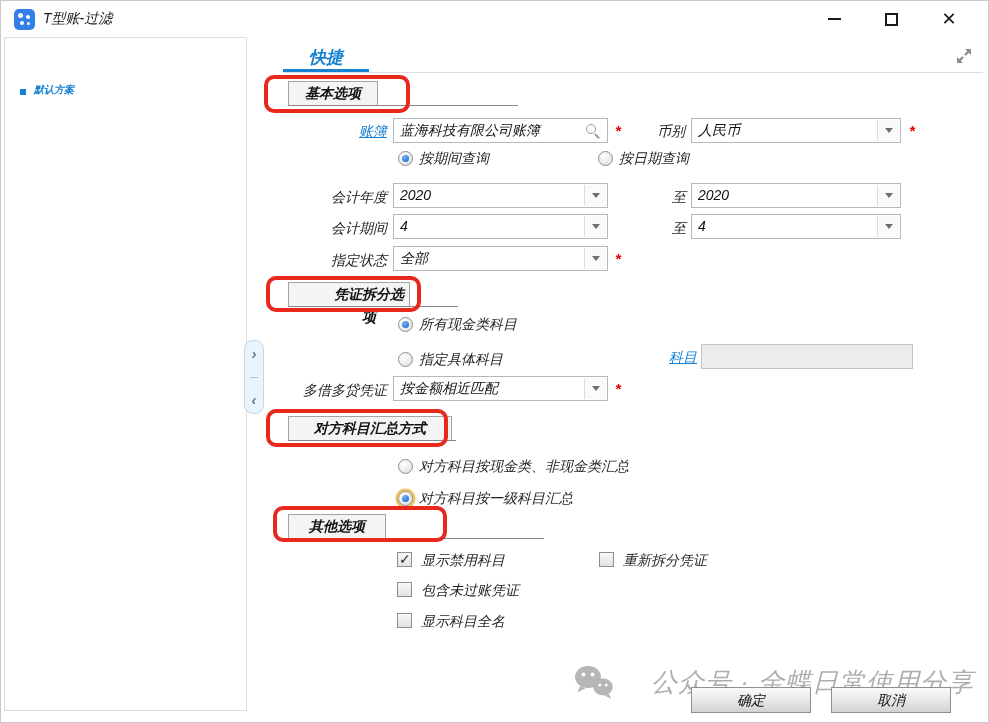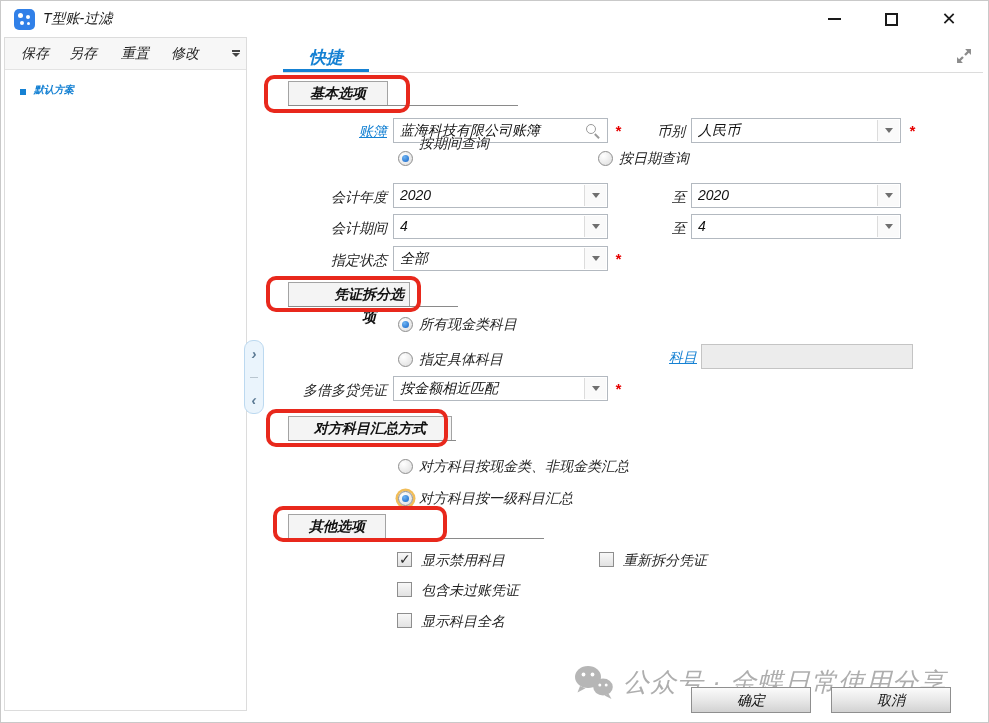--- a/index.html
+++ b/index.html
@@ -88,21 +88,21 @@
   .cb { position:absolute; width:15px; height:15px; border:1px solid #8e8e8e;
         background:linear-gradient(#f8f8f8,#e2e2e2); cursor:pointer; }
   .cb.checked::after { content:"\2713"; position:absolute; left:1px; top:-2px;
         font-size:14px; font-weight:bold; color:#2b2b2b; }
 
   
   .btn { position:absolute; width:120px; height:26px; border:1px solid #8f8f8f;
          background:linear-gradient(#fbfbfb,#e6e6e6 55%,#d2d2d2); font-size:14px;
          color:#111; text-align:center; line-height:24px; z-index:10; cursor:pointer; }
   .watermark { position:absolute; left:572px; top:663px; z-index:5; display:flex;
-               align-items:flex-end; opacity:0.8; }
+               align-items:flex-end; opacity:0.8;gap:28px; }
   .wm-text { font-size:26px; color:#9a9a9a; letter-spacing:1px; margin-left:8px; white-space:nowrap; }
 </style>
 </head>
 <body>
 
 <div class="window">
 
   <div class="titlebar">
     <div class="app-icon">
       <i style="left:4px;top:4px;width:5px;height:5px;"></i>
@@ -116,30 +116,20 @@
     </div>
     <div class="win-btn" style="left:869px;">
       <span class="glyph-max"></span>
     </div>
     <div class="win-btn" style="left:927px;">
       <span class="glyph-close">✕</span>
     </div>
   </div>
 
   <div class="left-box">
-    <div class="toolbar">
-      <span class="tb-item" style="left:16px;">保存</span>
-      <span class="tb-item" style="left:64px;">另存</span>
-      <span class="tb-item" style="left:116px;">重置</span>
-      <span class="tb-item" style="left:166px;">修改</span>
-      <span class="tb-ovf">
-          <b></b>
-          <s></s>
-        </span>
-    </div>
     <div class="scheme-item">
       <span class="scheme-bullet"></span>
       <span class="scheme-label">默认方案</span>
     </div>
   </div>
 
   <div class="splitter">
     <span class="chev">›</span>
     <span class="split-dash"></span>
     <span class="chev">‹</span>
@@ -148,21 +138,21 @@
   <div class="tab-label">快捷</div>
   <div class="tab-underline"></div>
   <div class="tab-line"></div>
   <div class="expand-icon">
     <svg width="22" height="22" viewBox="0 0 24 24" fill="#8c8c8c">
       <path d="M13.2 4.4h6.4v6.4l-2.3-2.3-3.3 3.3-1.8-1.8 3.3-3.3z"></path>
       <path d="M10.8 19.6H4.4v-6.4l2.3 2.3 3.3-3.3 1.8 1.8-3.3 3.3z"></path>
     </svg>
   </div>
 
-  <div class="grp-hd" style="left:287px;top:80px;width:100px;">基本选项</div>
+  <div class="grp-hd" style="left:287px;top:80px;width:90px;">基本选项</div>
   <div class="hline" style="left:287px;top:104px;width:230px;"></div>
 
   <div class="lbl lbl-r" style="left:282px;top:121px;">
     <span class="link">账簿</span>
   </div>
   <div class="field" style="left:392px;top:117px;width:215px;">
     <span>蓝海科技有限公司账簿</span>
     <span class="mag"></span>
   </div>
   <span class="req" style="left:614px;top:121px;">*</span>
@@ -170,21 +160,21 @@
   <div class="lbl lbl-r" style="left:580px;top:121px;">币别</div>
   <div class="field" style="left:690px;top:117px;width:210px;">
     <span>人民币</span>
     <span class="combo-arrow">
         <span class="tri-down"></span>
       </span>
   </div>
   <span class="req" style="left:908px;top:121px;">*</span>
 
   <span class="radio sel" style="left:397px;top:150px;"></span>
-  <span class="opt-label" style="left:418px;top:134px;">按期间查询</span>
+  <span class="opt-label" style="left:418px;top:149px;">按期间查询</span>
   <span class="radio" style="left:597px;top:150px;"></span>
   <span class="opt-label" style="left:618px;top:149px;">按日期查询</span>
 
   <div class="lbl lbl-r" style="left:282px;top:187px;">会计年度</div>
   <div class="field" style="left:392px;top:182px;width:215px;">
     <span>2020</span>
     <span class="combo-arrow">
         <span class="tri-down"></span>
       </span>
   </div>

